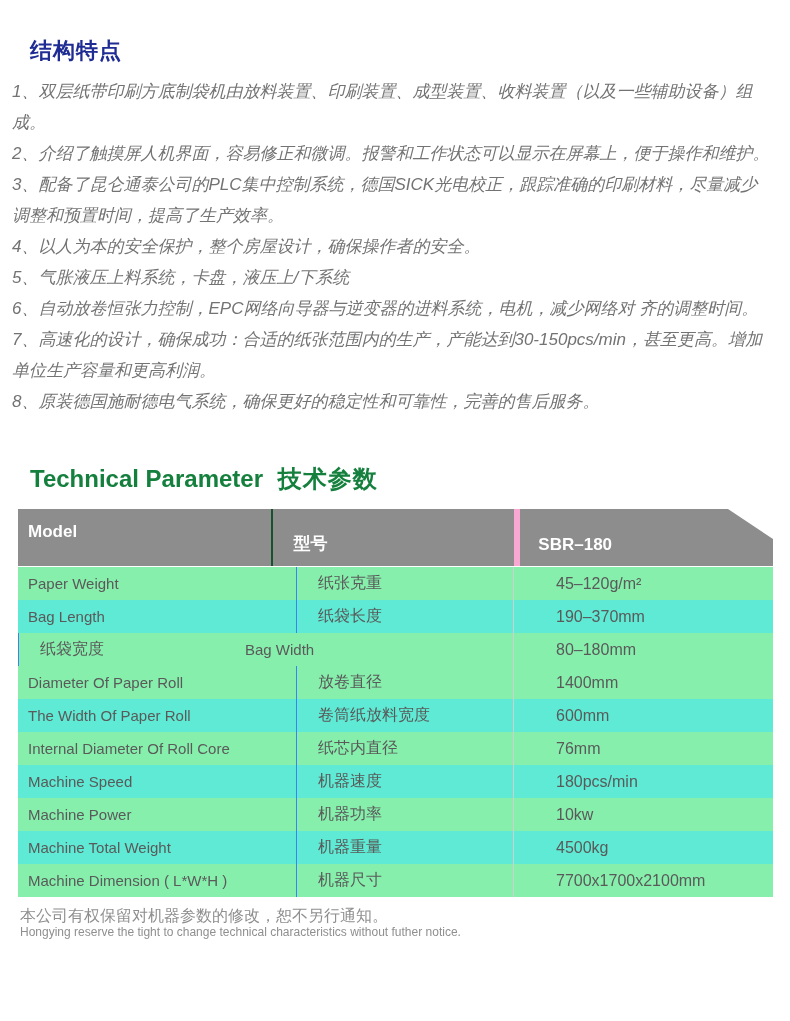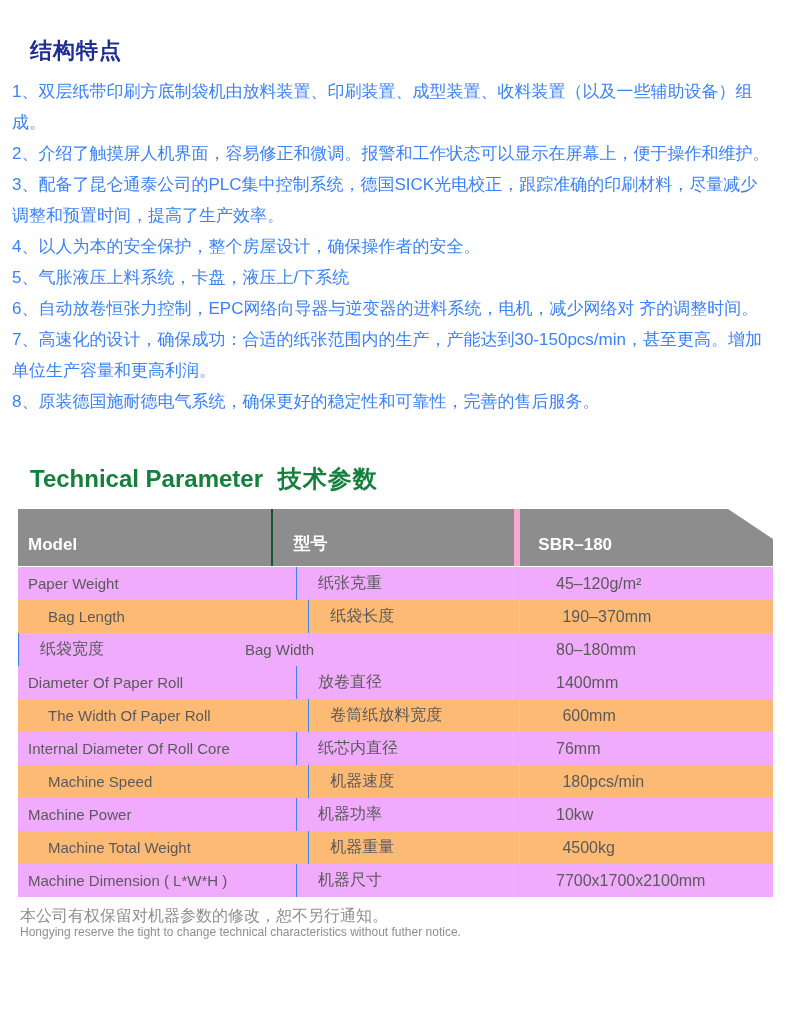--- a/index.html
+++ b/index.html
@@ -11,47 +11,47 @@
   }
   .page { width:790px; height:1021px; background:#fff; }
 
   .section-title {
     margin:36px 20px 10px 30px;
     font-size:22px; font-weight:bold; color:#1f2c93;
     letter-spacing:1px;
   }
   .features {
     margin:4px 16px 0 12px;
-    font-size:17px; line-height:31px; color:#3b82f6;
+    font-size:17px; line-height:31px; color:#737373;font-style:italic;
   }
   .features p { margin:0; }
 
   .tech-heading {
     margin:46px 0 14px 30px;
     font-size:24px; font-weight:bold; color:#15803d;
   }
   .tech-heading .en { letter-spacing:0px; }
   .tech-heading .zh { margin-left:8px; letter-spacing:1px; }
 
   .spec-table { margin-left:18px; width:755px; }
 
   .thead {
     display:flex; height:57px; background:#8d8d8d;
     clip-path:polygon(0 0, calc(100% - 45px) 0, 100% 30px, 100% 100%, 0 100%);
     align-items:flex-end;
   }
   .thead .c { height:100%; display:flex; align-items:flex-end; padding-bottom:11px; }
-  .thead .c1 { width:254px; padding-left:10px; }
+  .thead .c1 { width:254px; padding-left:10px;align-items:center; }
   .thead .c2 { width:245px; padding-left:21px; border-left:2px solid #14532d; }
   .thead .c3 { width:260px; padding-left:18px; border-left:6px solid #f9a8d4; }
   .thead span { color:#ffffff; font-weight:bold; font-size:17px; }
 
   .tbody { margin-top:1px; }
-  .row { display:flex; height:33px; align-items:center; background:#f0abfc; }
-  .row.stripe { background:#fdba74;padding-left:20px; }
+  .row { display:flex; height:33px; align-items:center; background:#86efac; }
+  .row.stripe { background:#5eead4; }
   .row .c { height:100%; display:flex; align-items:center; color:#5a5a5a; }
   .row .c1 { width:278px; padding-left:10px; font-size:15px; }
   .row .c2 { width:217px; padding-left:21px; border-left:1px solid #3b82f6; font-size:16px; }
   .row .c3 { width:260px; padding-left:42px; border-left:1px solid #cfcfcf; font-size:16px; }
 
   .footnote { margin:10px 0 0 20px; color:#8f8f8f; }
   .footnote .zh { font-size:16px; line-height:17px; display:block; }
   .footnote .en { font-size:12px; line-height:16px; display:block; }
 </style>
 </head>

